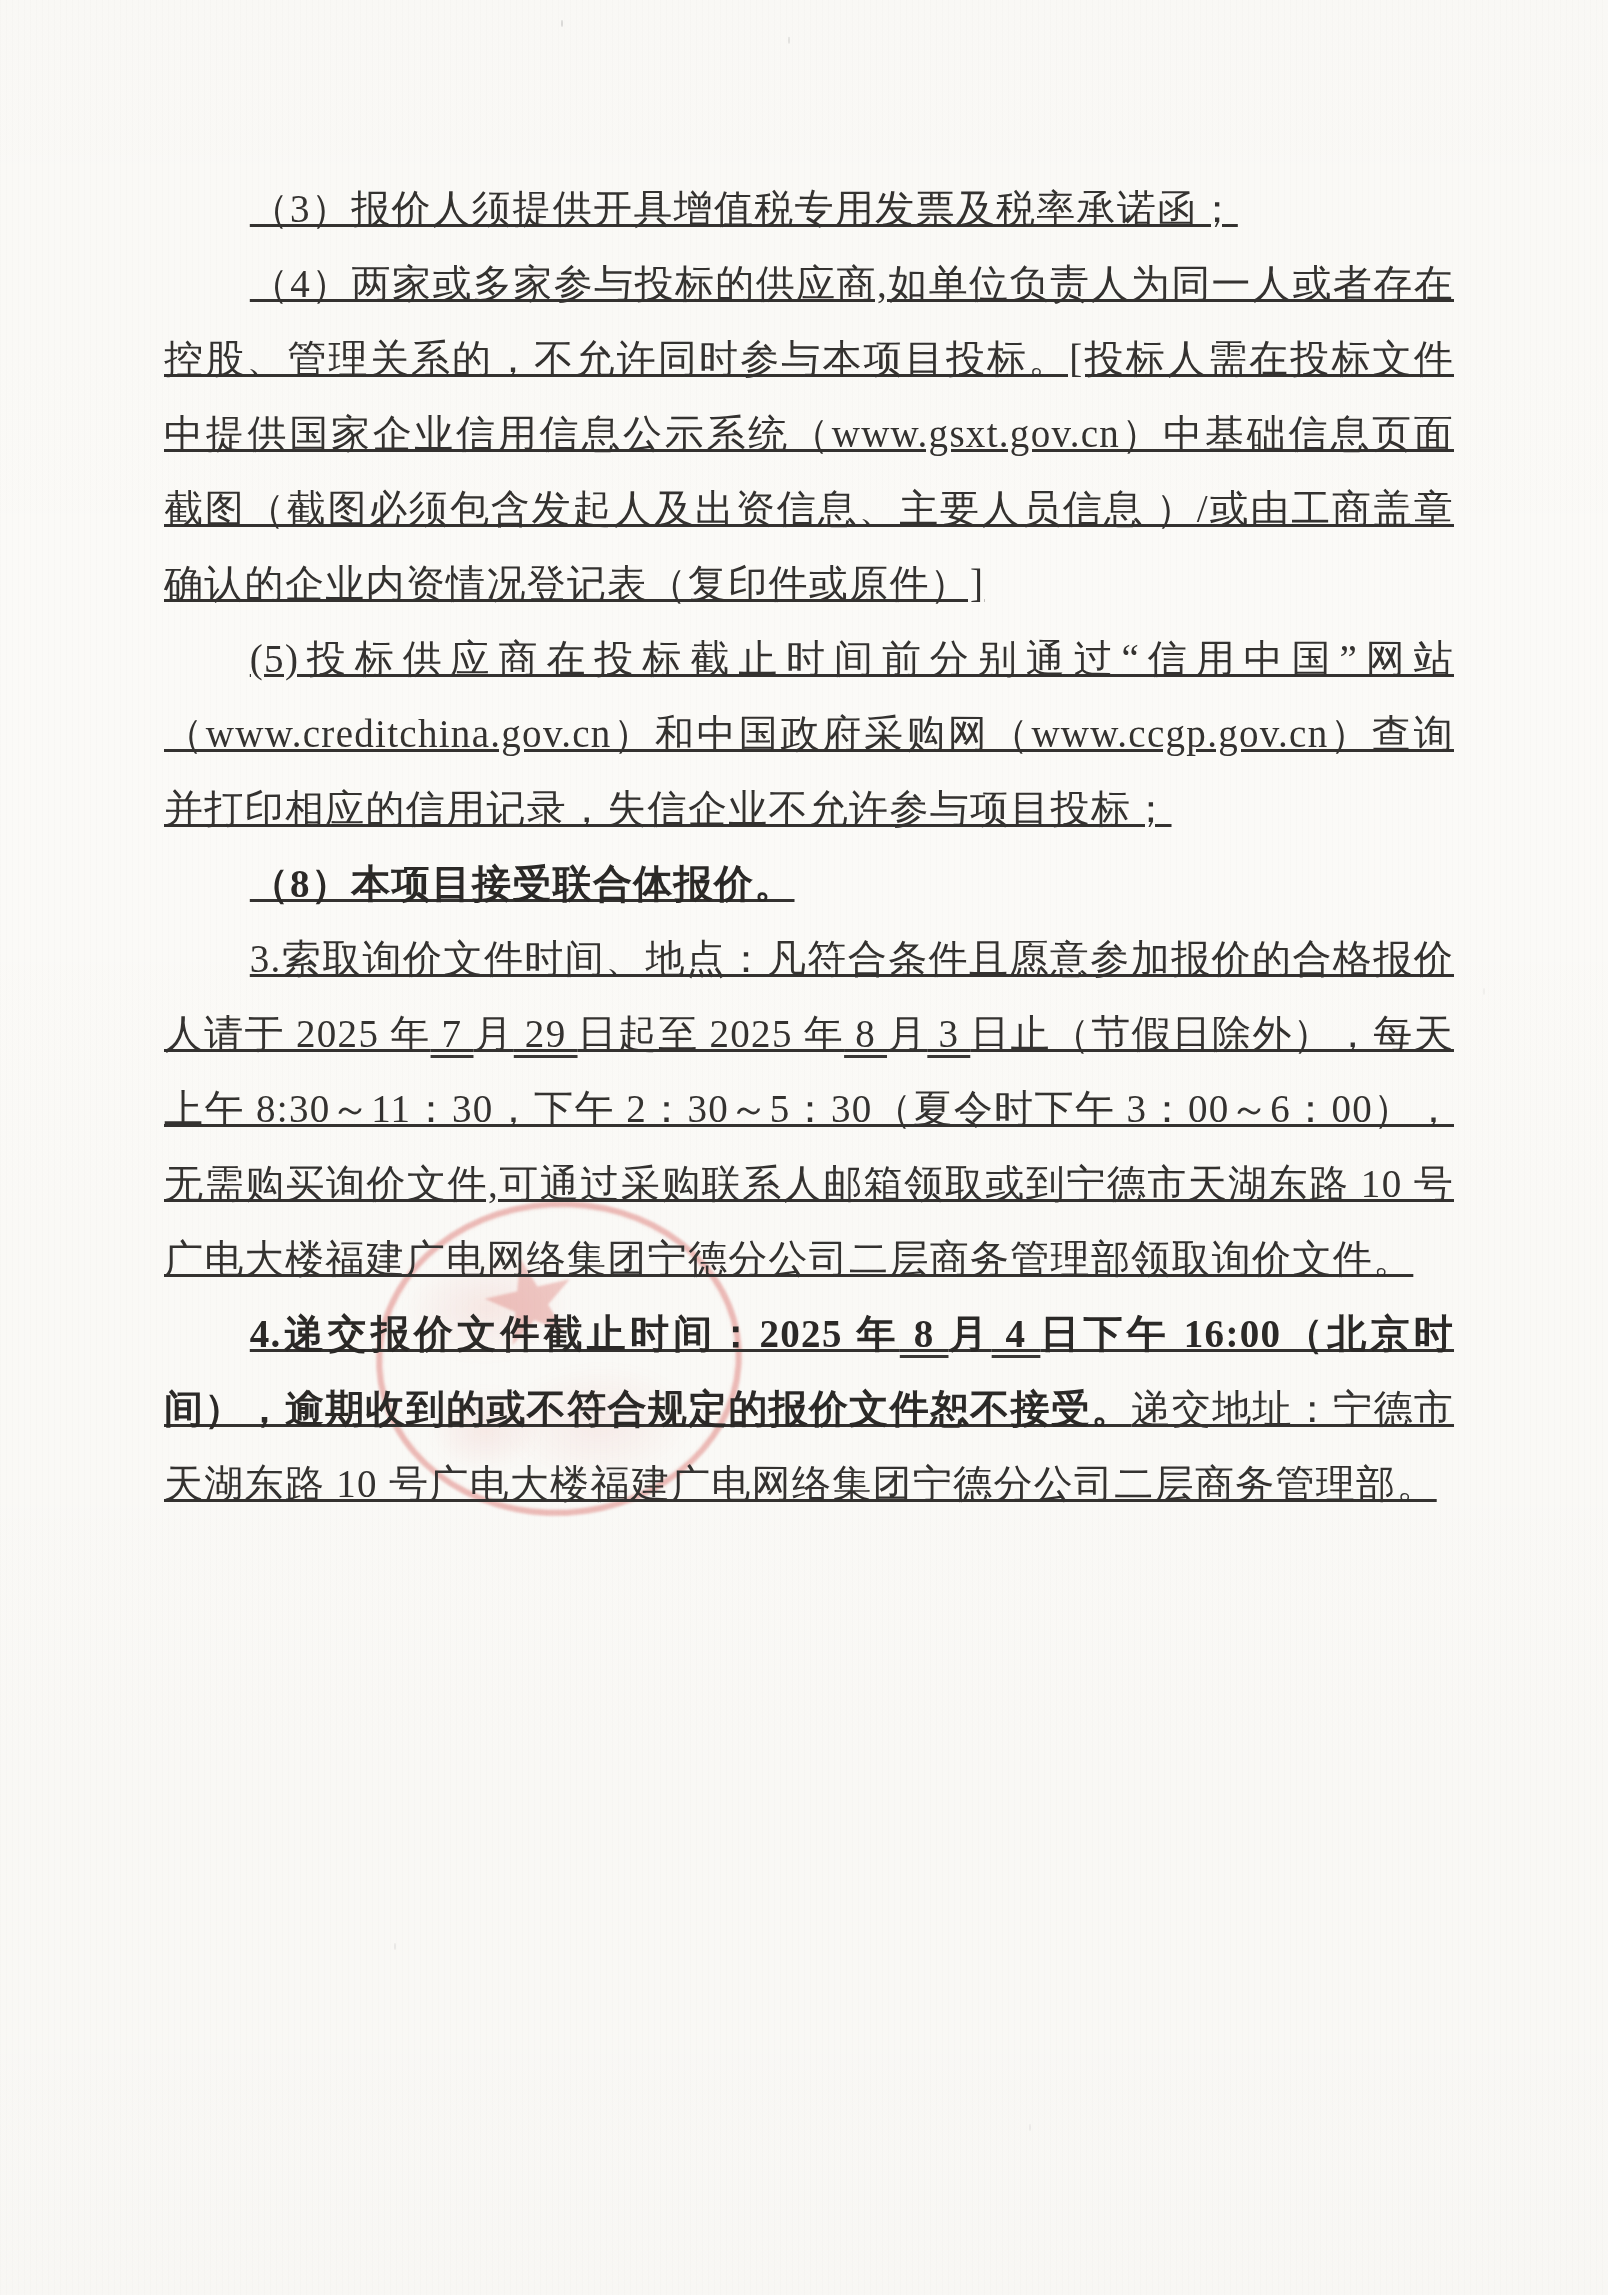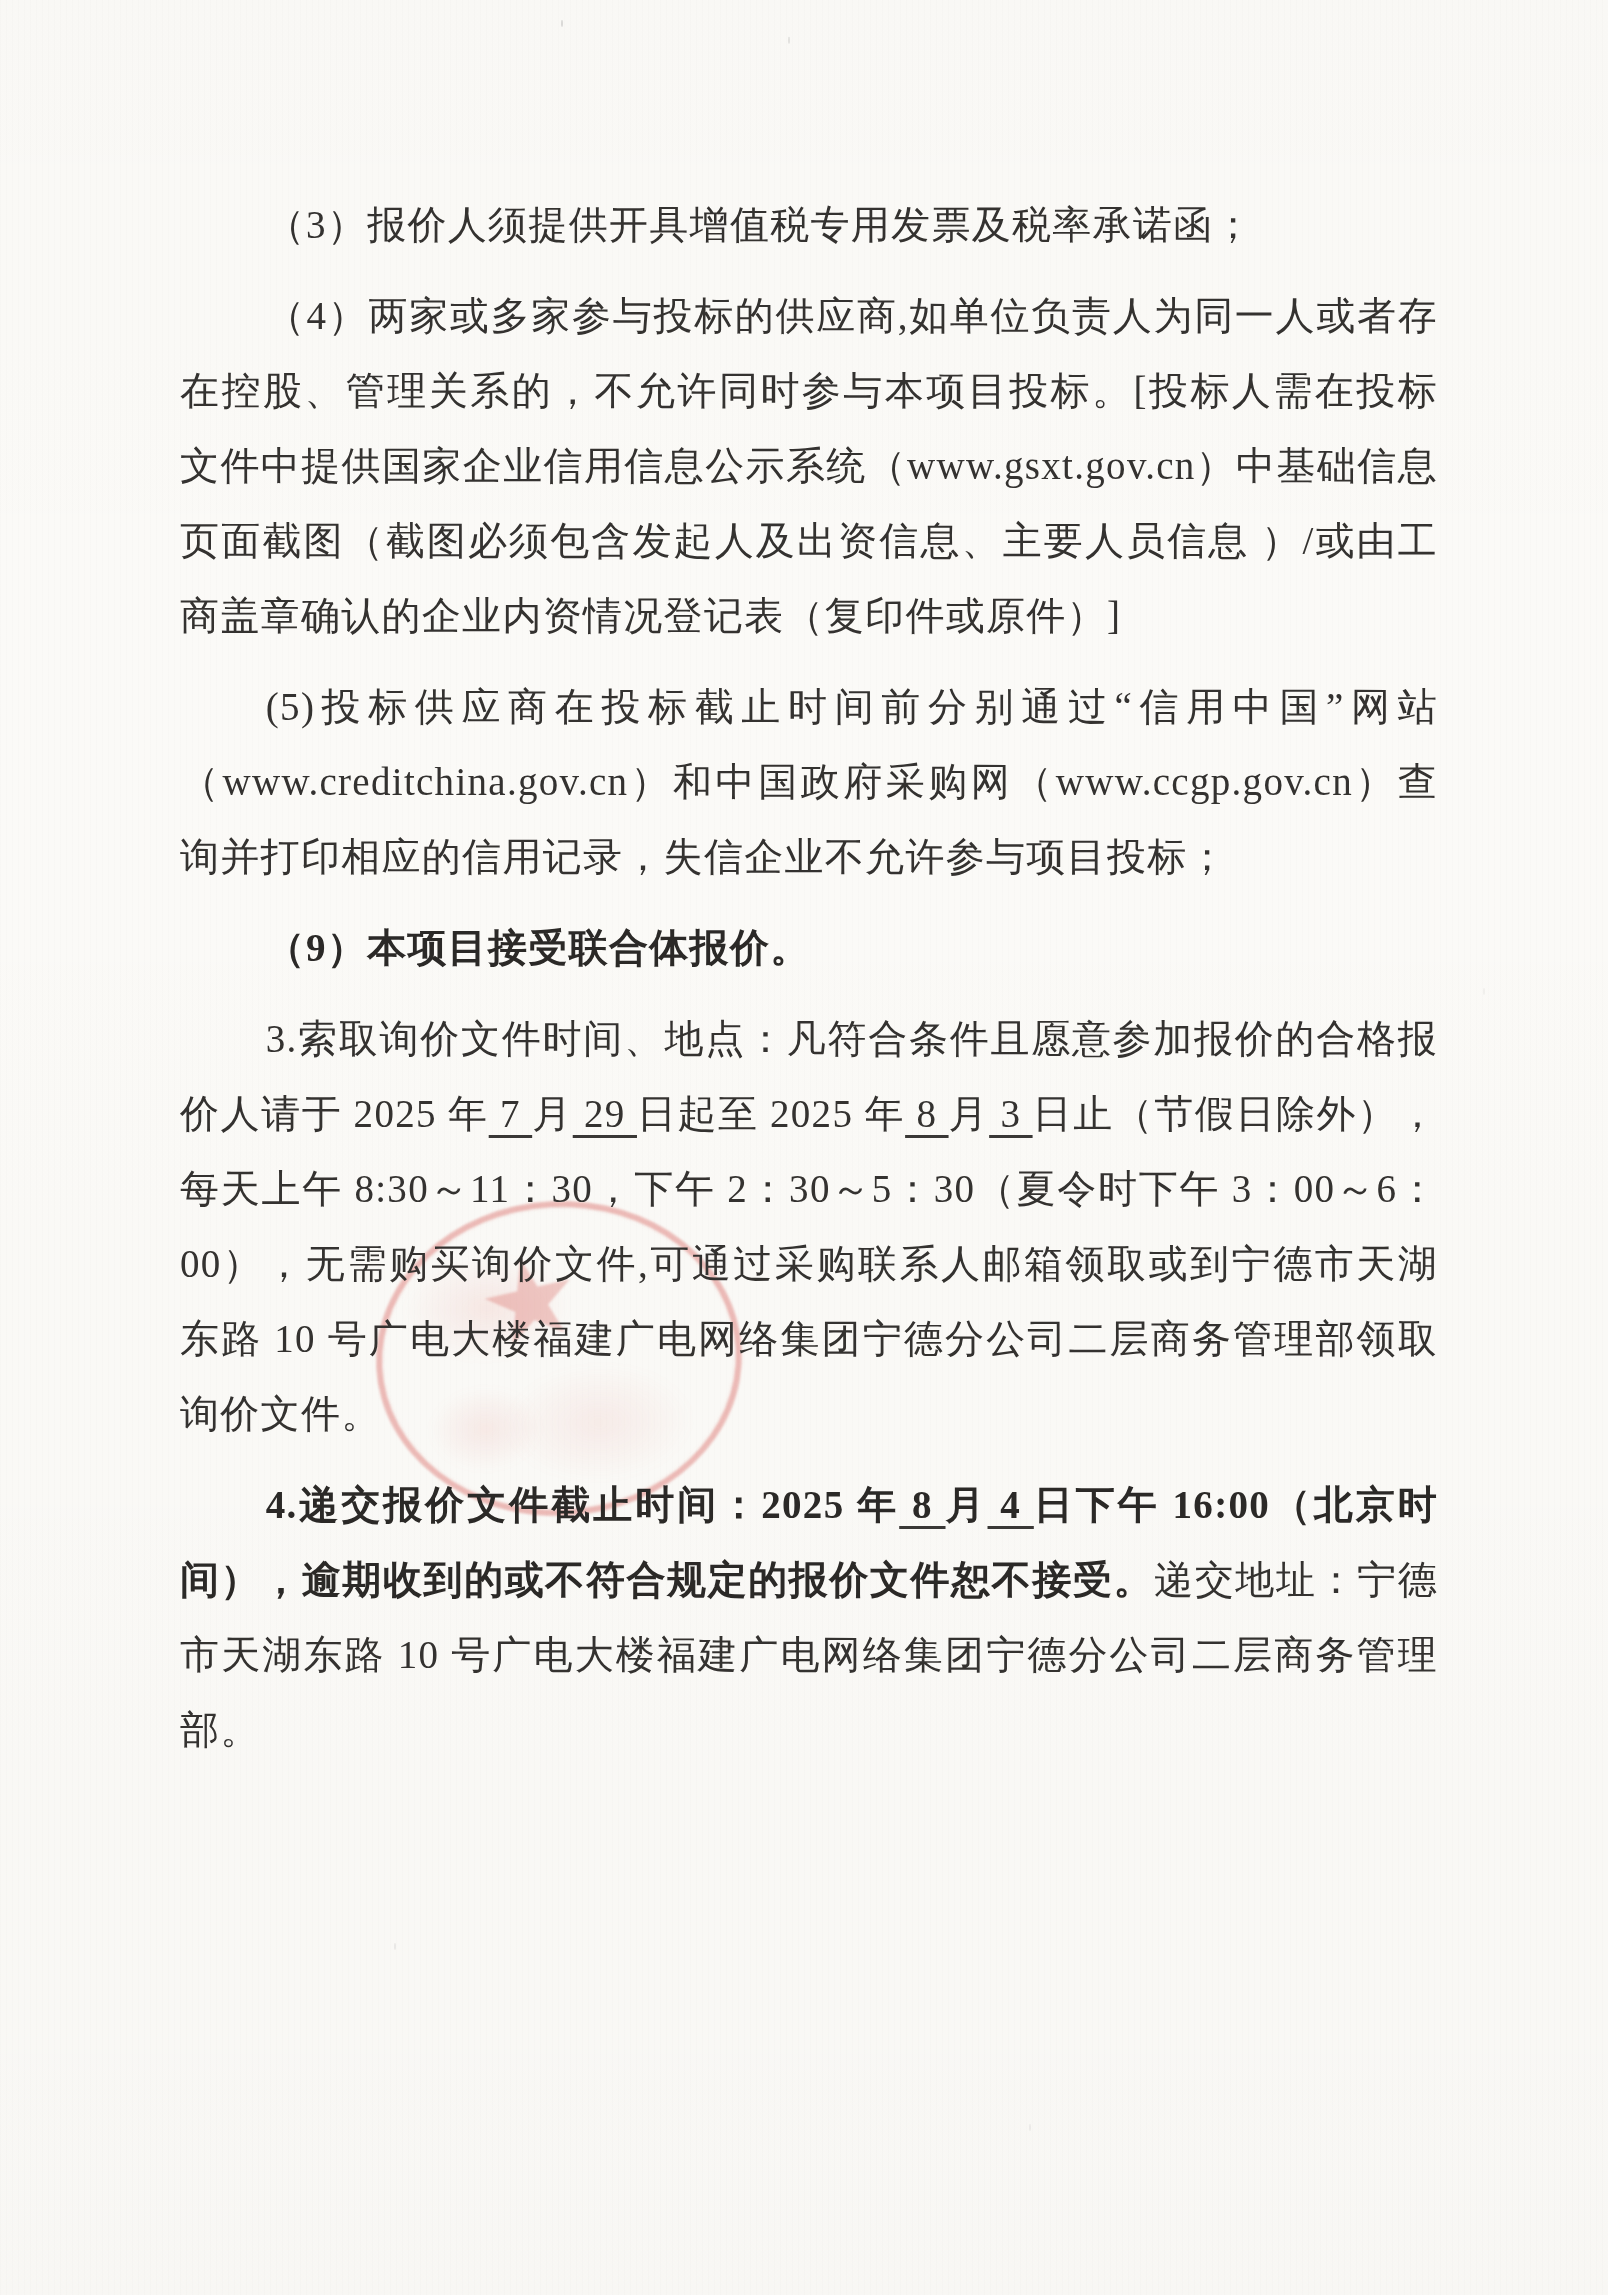--- a/index.html
+++ b/index.html
@@ -36,21 +36,21 @@
   .doc-body{
     position:absolute;
     left:164px;top:171px;width:1290px;
     color:var(--text-color);
     font-size:39px;
     line-height:75px;
     letter-spacing:1.3px;
     text-align:justify;
     text-justify:inter-ideograph;
   }
-  .para{margin:16px;text-indent:2.2em;}
+  .para{margin:0;text-indent:2.2em;text-decoration:underline;}
   .bold{font-weight:700;color:#2b2927;}
   .ul{
     text-decoration:underline;
     text-decoration-thickness:2.7px;
     text-underline-offset:8px;
     text-decoration-color:#3a3836;
   }
   
   .stamp{
     position:absolute;left:376px;top:1201px;width:366px;height:315px;
@@ -97,17 +97,17 @@
   <div class="stamp-smudge sm1"></div>
   <div class="stamp-smudge sm2"></div>
   <div class="stamp-smudge sm3"></div>
   <div class="stamp-star">★</div>
 </div>
 
 <div class="doc-body">
     <p class="para"><span>（3）报价人须提供开具增值税专用发票及税率承诺函；</span></p>
     <p class="para"><span>（4）两家或多家参与投标的供应商,如单位负责人为同一人或者存在控股、管理关系的，不允许同时参与本项目投标。[投标人需在投标文件中提供国家企业信用信息公示系统（www.gsxt.gov.cn）中基础信息页面截图（截图必须包含发起人及出资信息、主要人员信息 ）/或由工商盖章确认的企业内资情况登记表（复印件或原件）]</span></p>
     <p class="para"><span>(5)投标供应商在投标截止时间前分别通过“信用中国”网站（www.creditchina.gov.cn）和中国政府采购网（www.ccgp.gov.cn）查询并打印相应的信用记录，失信企业不允许参与项目投标；</span></p>
-    <p class="para"><span class="bold">（9）本项目接受联合体报价。</span></p>
+    <p class="para"><span class="bold">（8）本项目接受联合体报价。</span></p>
     <p class="para"><span>3.索取询价文件时间、地点：凡符合条件且愿意参加报价的合格报价人请于 2025 年</span><span class="ul"> 7 </span><span>月</span><span class="ul"> 29 </span><span>日起至 2025 年</span><span class="ul"> 8 </span><span>月</span><span class="ul"> 3 </span><span>日止（节假日除外），每天上午 8:30～11：30，下午 2：30～5：30（夏令时下午 3：00～6：00），无需购买询价文件,可通过采购联系人邮箱领取或到宁德市天湖东路 10 号广电大楼福建广电网络集团宁德分公司二层商务管理部领取询价文件。</span></p>
     <p class="para"><span class="bold">4.递交报价文件截止时间：2025 年</span><span class="bold ul"> 8 </span><span class="bold">月</span><span class="bold ul"> 4 </span><span class="bold">日下午 16:00（北京时间），逾期收到的或不符合规定的报价文件恕不接受。</span><span>递交地址：宁德市天湖东路 10 号广电大楼福建广电网络集团宁德分公司二层商务管理部。</span></p>
   </div>
 
 
 </body></html>

